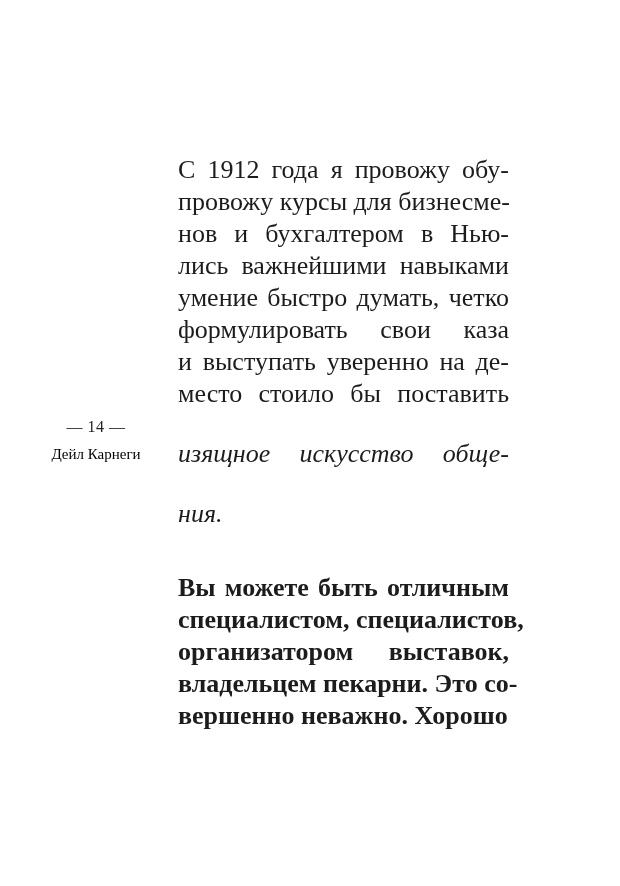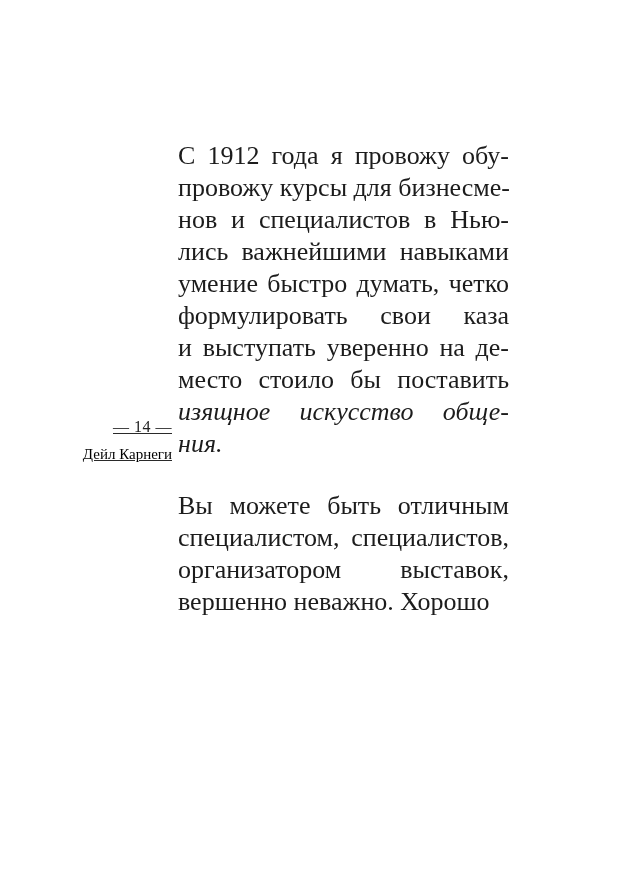--- a/index.html
+++ b/index.html
@@ -14,81 +14,82 @@
     position: absolute;
     left: 0; top: 0;
     width: 620px; height: 886px;
     background: #ffffff;
   }
   .margin-block {
     position: absolute;
     left: 20px;
     top: 417px;
     width: 152px;
-    text-align: right;
+    text-align: center;
     color: #2a2a2a;
-    text-decoration: underline;
   }
   .page-number {
     font-size: 16px;
     line-height: 20px;
     letter-spacing: 0.5px;
     color: #222222;
   }
   .margin-author {
     margin-top: 8px;
     font-size: 15px;
     line-height: 18px;
     color: #000000;
   }
   .text-column {
     position: absolute;
     left: 178px;
-    top: 140px;
+    top: 154px;
     width: 331px;
     color: #1c1c1c;
     font-size: 26px;
     line-height: 32px;
   }
   .para { width: 331px; }
-  .para + .para { margin-top: 30px; }
+  .para + .para { margin-top: 42px; font-weight: bold; }
   .line {
     height: 32px;
     text-align: justify;
     text-align-last: justify;
     white-space: nowrap;
   }
   .line.last {
     text-align-last: left;
   }
   .line.italic {
     font-style: italic;
+    margin-top: 28px;
   }
 </style>
 </head>
 <body>
 
 <div class="book-page">
   <div class="margin-block">
     <div class="page-number">— 14 —</div>
     <div class="margin-author">Дейл Карнеги</div>
   </div>
   <div class="text-column">
       <div class="para">
         <div class="line">С 1912 года я провожу обу-</div>
         <div class="line">провожу курсы для бизнесме-</div>
-        <div class="line">нов и специалистов в Нью-</div>
+        <div class="line">нов и бухгалтером в Нью-</div>
         <div class="line">лись важнейшими навыками</div>
         <div class="line">умение быстро думать, четко</div>
         <div class="line">формулировать свои каза</div>
         <div class="line">и выступать уверенно на де-</div>
         <div class="line">место стоило бы поставить</div>
         <div class="line italic">изящное искусство обще-</div>
         <div class="line italic last">ния.</div>
       </div>
       <div class="para">
         <div class="line">Вы можете быть отличным</div>
         <div class="line">специалистом, специалистов,</div>
         <div class="line">организатором выставок,</div>
+        <div class="line">владельцем пекарни. Это со-</div>
         <div class="line last">вершенно неважно. Хорошо</div>
       </div>
     </div>
 </div>
 
 </body></html>

